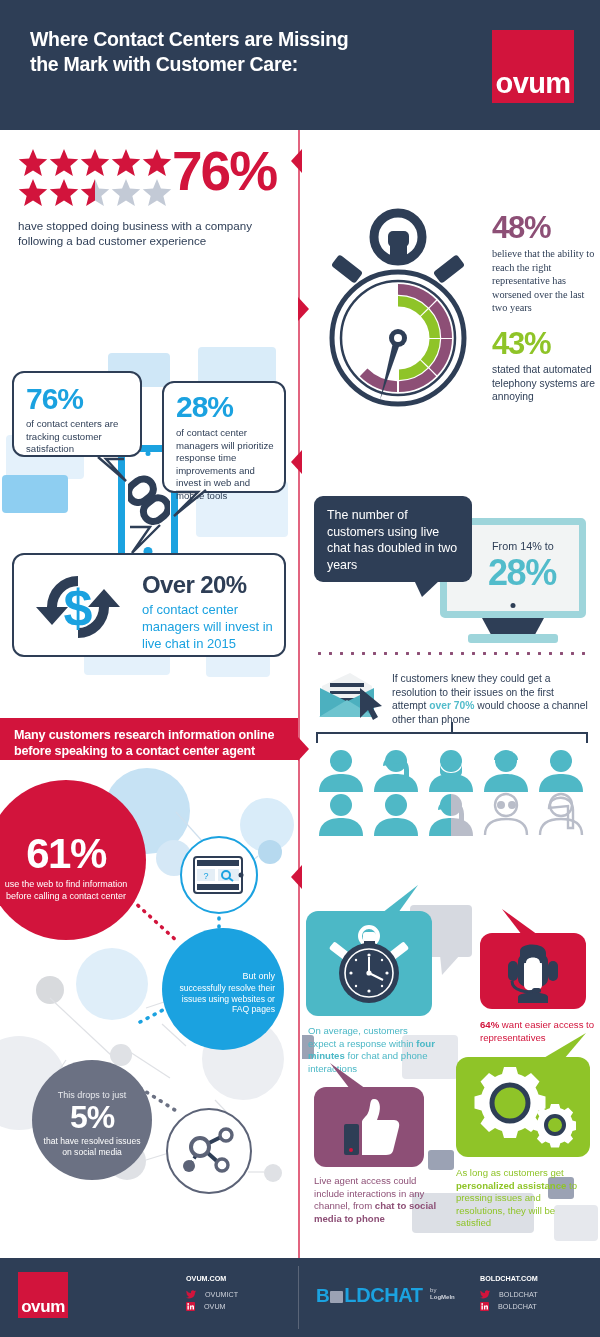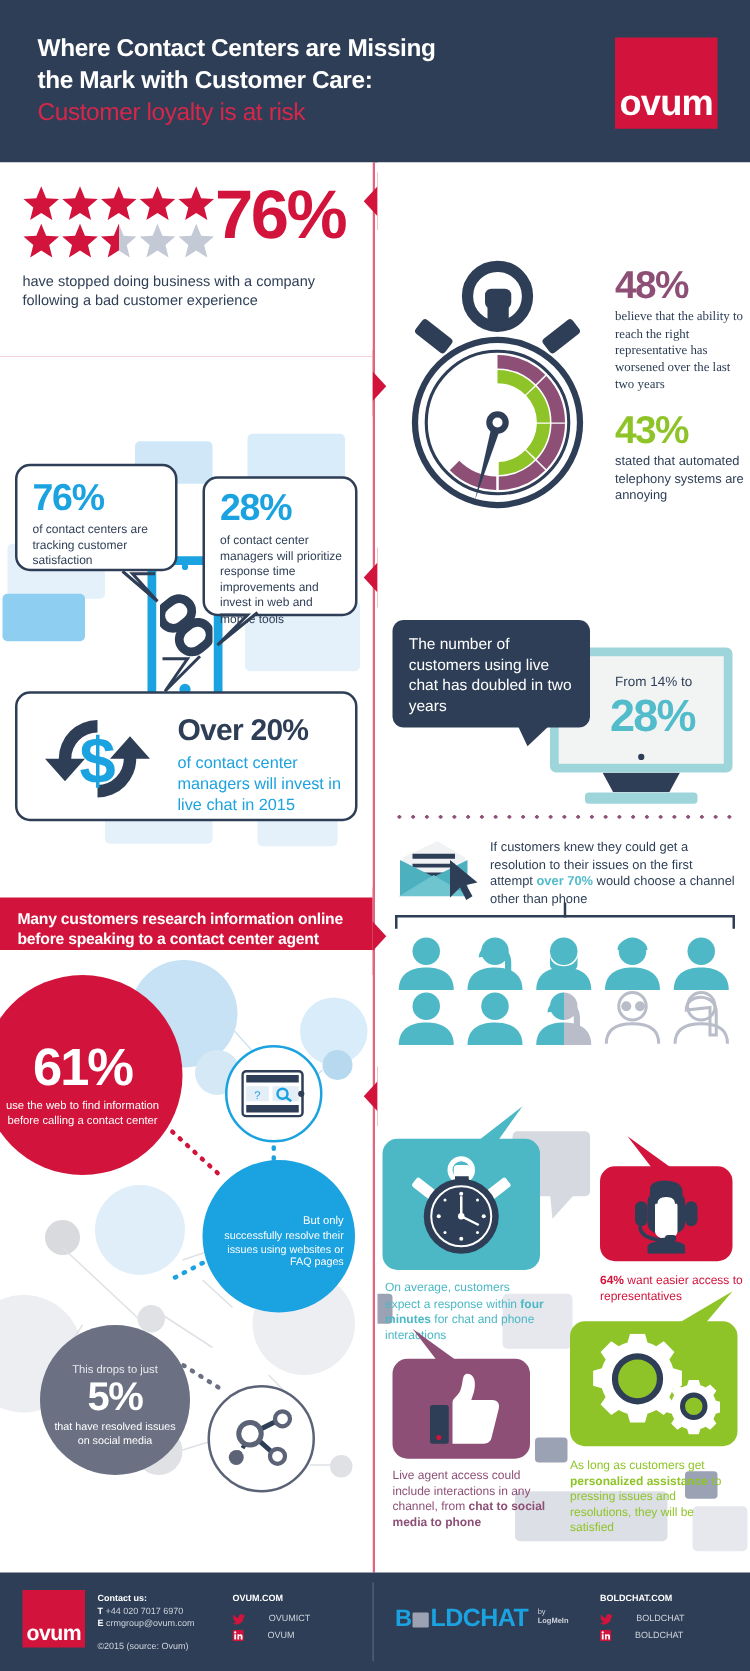--- a/index.html
+++ b/index.html
@@ -148,33 +148,32 @@
   .cardbox { position:absolute; border-radius:12px; }
 
   .foot {
     position:absolute; left:0; top:1258px; width:600px; height:79px; background:#2e3e56;
   }
   .foot .vline { position:absolute; left:298px; top:8px; width:1px; height:63px; background:#5a6578; }
   .foot-ovum { position:absolute; left:18px; top:14px; width:50px; height:46px; background:#d2143c; }
   .foot-ovum span { position:absolute; left:0;right:0;bottom:1px;text-align:center;color:#fff;font-size:17px;font-weight:bold;letter-spacing:-0.4px;}
   .foot-txt { position:absolute; color:#cfd3dc; font-size:7.2px; line-height:10px; }
   .foot-lbl { font-weight:bold; color:#ffffff; }
-  .soc { display:inline-flex; align-items:flex-end; gap:19px; margin-right:13px; }
+  .soc { display:inline-flex; align-items:flex-start; gap:9px; margin-right:13px; }
 </style>
 </head>
 <body>
 
 <div class="page">
 
   <div class="header">
     <div class="header-title">
       <span>Where Contact Centers are Missing</span><br>
       <span>the Mark with Customer Care:</span>
     </div>
-    <div class="header-sub">Customer loyalty is at risk</div>
     <div class="ovum-logo-head">
       <div class="ov-text">ovum</div>
     </div>
   </div>
 
   <div class="col-divider"></div>
 
   <div class="s1">
     <div class="stars">
       <div class="star-row">
@@ -659,26 +658,20 @@
       <span>Live agent access could include interactions in any channel, from </span><b>chat to social media to phone</b>
     </div>
   </div>
 
   <div class="foot">
     <div class="vline"></div>
     <div class="foot-ovum">
       <span>ovum</span>
     </div>
 
-    <div class="foot-txt" style="left:78px;top:16px;width:120px;">
-      <div class="foot-lbl">Contact us:</div>
-      <div><b class="foot-lbl">T</b> <span>+44 020 7017 6970</span></div>
-      <div><b class="foot-lbl">E</b> <span>crmgroup@ovum.com</span></div>
-      <div style="margin-top:8px;">©2015 (source: Ovum)</div>
-    </div>
 
     <div class="foot-txt" style="left:186px;top:16px;width:110px;">
       <div class="foot-lbl">OVUM.COM</div>
       <div style="margin-top:6px;">
         <span class="soc">
           <svg width="10" height="9" viewBox="0 0 12 10">
               <path d="M12 1.2c-.4.2-.9.3-1.4.4.5-.3.9-.8 1.1-1.4-.5.3-1 .5-1.6.6A2.45 2.45 0 0 0 5.9 3c0 .2 0 .4.1.6A7 7 0 0 1 .8.5a2.5 2.5 0 0 0 .8 3.3c-.4 0-.8-.1-1.1-.3 0 1.2.9 2.2 2 2.4-.4.1-.8.1-1.1 0a2.5 2.5 0 0 0 2.3 1.7A5 5 0 0 1 0 8.7 7 7 0 0 0 10.8 2.8c.5-.3.9-.8 1.2-1.3z" fill="#d2143c"></path>
             </svg>
           <span>OVUMICT</span>
         </span>

